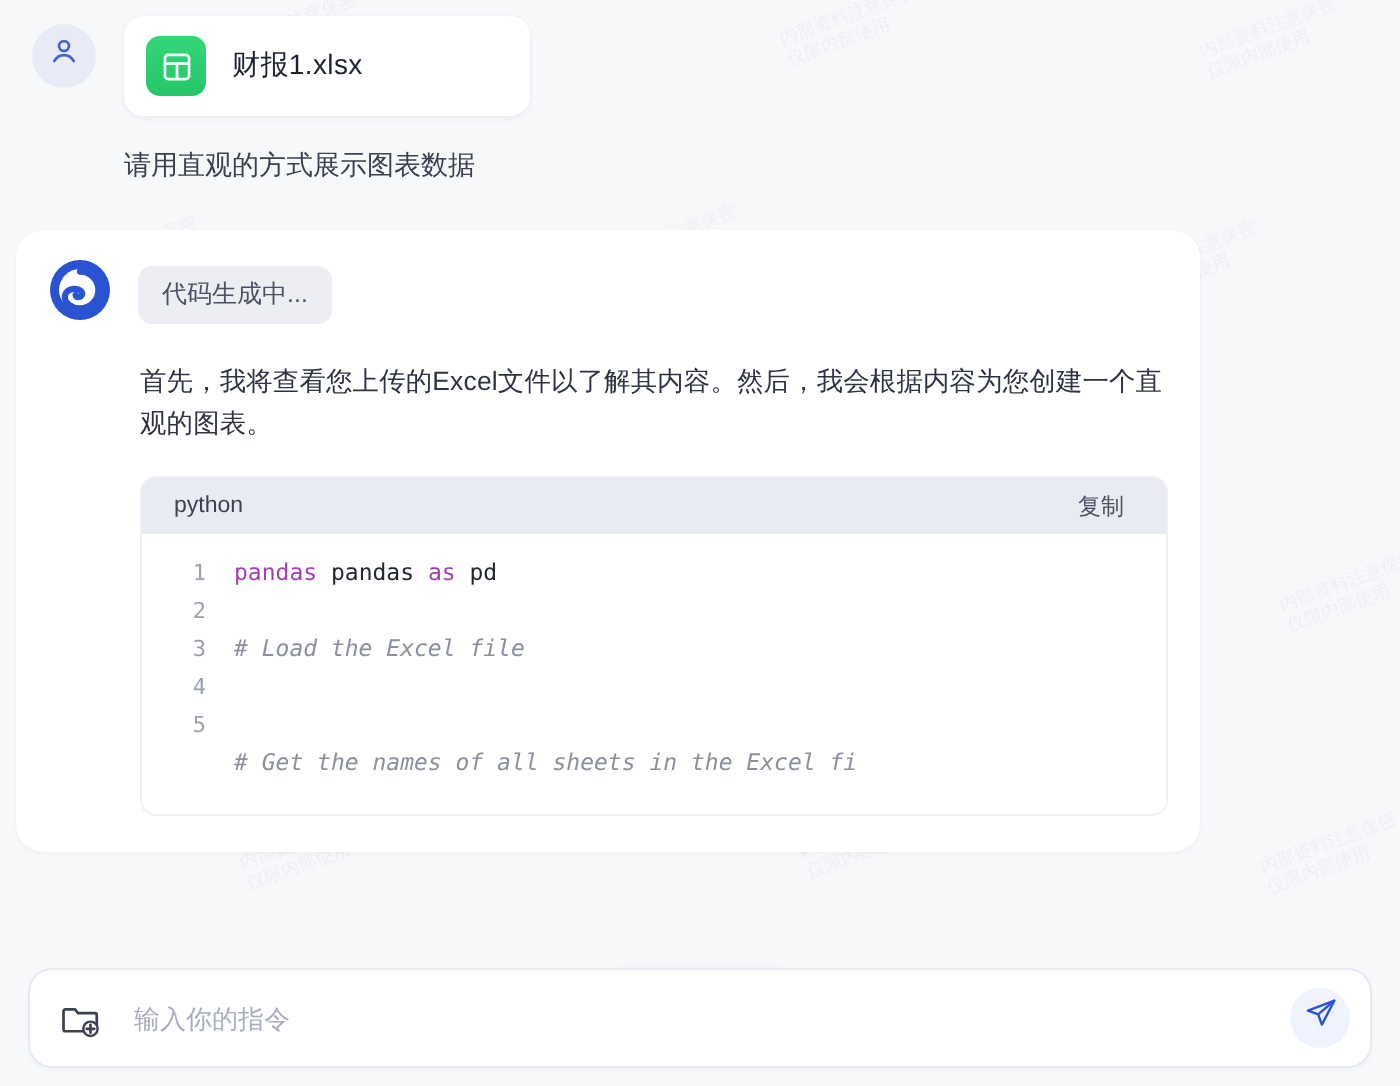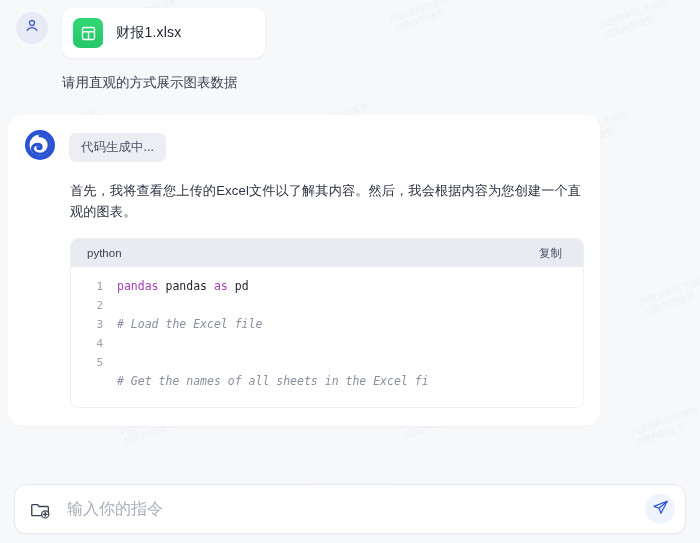--- a/index.html
+++ b/index.html
@@ -230,21 +230,21 @@
     width: 26px; height: 26px;
     display: flex; align-items: center; justify-content: center;
     cursor: pointer;
     flex: 0 0 26px;
   }
   .composer-input {
     flex: 1 1 auto;
     border: none;
     outline: none;
     margin-left: 12px;
-    font-size: 16px;
+    font-size: 13px;
     color: #2d3342;
     font-family: "Liberation Sans", sans-serif;
     background: transparent;
   }
   .composer-input::placeholder { color: #a8aebc; }
   .send-btn {
     width: 30px; height: 30px;
     border-radius: 50%;
     background: #eef3fe;
     display: flex; align-items: center; justify-content: center;

